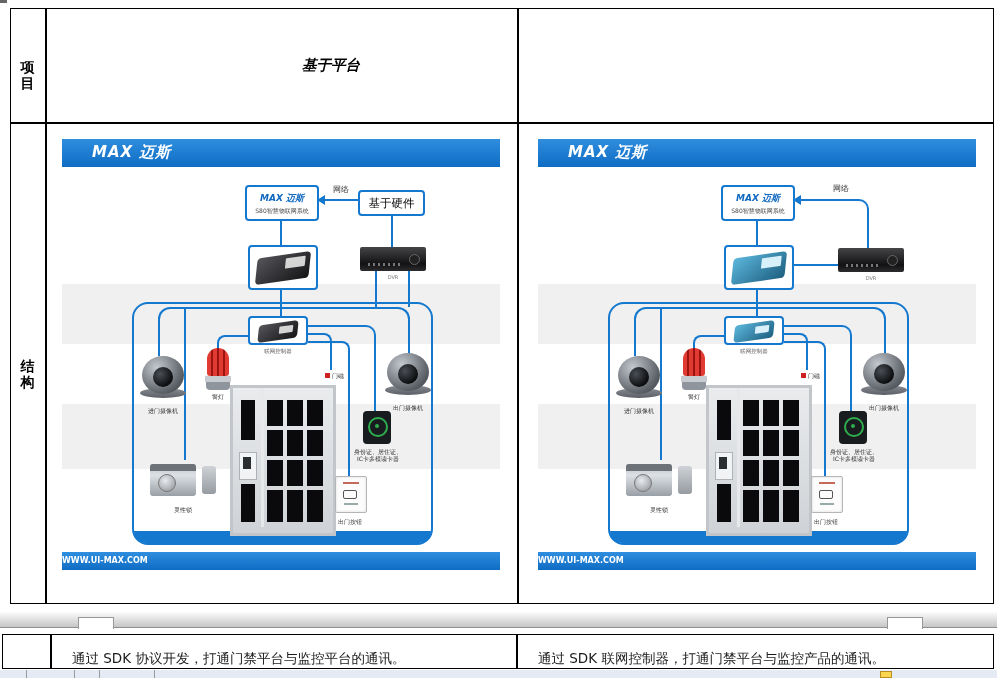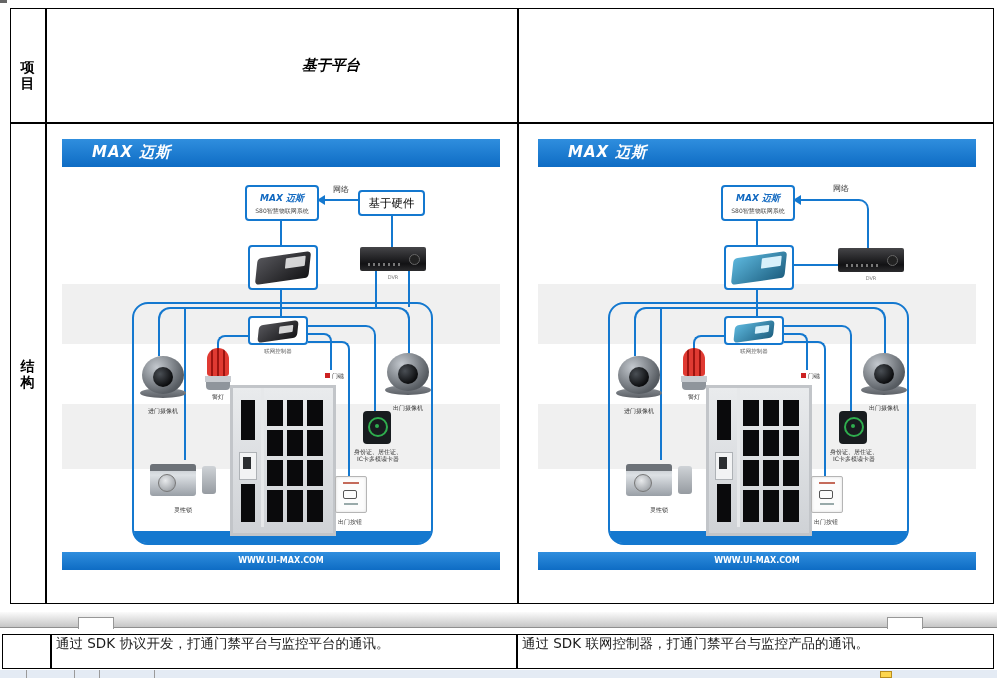--- a/index.html
+++ b/index.html
@@ -6,21 +6,21 @@
   #page{position:relative;width:997px;height:678px;background:#fff;overflow:hidden;
         font-family:"DejaVu Sans",sans-serif;}
   .a{position:absolute;box-sizing:border-box;}
   
   .tbl{border:1.6px solid #000;background:#fff;}
   .tline{background:#000;}
   .vtext{writing-mode:vertical-rl;text-orientation:upright;font-weight:bold;font-size:14px;
          letter-spacing:16px;color:#000;}
   .hdr-cell{display:flex;align-items:center;justify-content:center;font-weight:bold;
             font-size:14.5px;color:#000;}
-  .desc-cell{font-size:13.5px;color:#1a1a1a;display:flex;align-items:flex-start;padding-left:4px;}
+  .desc-cell{font-size:13.5px;color:#1a1a1a;display:flex;align-items:flex-end;padding-left:20px;}
   
   .dgm{position:absolute;width:438px;height:431px;background:#fff;overflow:hidden;}
   .stripe{position:absolute;left:0;width:438px;background:#f0f0f0;}
   .dg-hd{position:absolute;left:0;top:0;width:438px;height:28px;
          background:linear-gradient(180deg,#2f8ede,#0e6cc4);}
   .dg-logo{position:absolute;left:30px;top:4px;color:#fff;font-weight:bold;font-style:italic;
            font-size:15px;letter-spacing:1px;}
   .bx{position:absolute;background:#fff;border:2px solid #1478cf;border-radius:4px;box-sizing:border-box;}
   .vl{position:absolute;width:2px;background:#1478cf;}
   .hl{position:absolute;height:2px;background:#1478cf;}
@@ -78,21 +78,21 @@
   .lockside{position:absolute;width:14px;height:28px;border-radius:3px;
         background:linear-gradient(180deg,#cfd3d7,#969ba1);}
   .pushbtn{position:absolute;width:30px;height:35px;background:#fcfcfc;border:1px solid #b5b5b5;
         border-radius:2px;box-shadow:inset 0 0 3px #ddd;}
   .pushbtn .t1{position:absolute;left:7px;top:5px;width:16px;height:2px;background:#c46a5a;}
   .pushbtn .key{position:absolute;left:7px;top:13px;width:12px;height:7px;border:1px solid #555;
         border-radius:2px;}
   .pushbtn .t2{position:absolute;left:8px;top:26px;width:14px;height:2px;background:#9aa;}
   .dg-ft{position:absolute;left:0;top:413px;width:438px;height:18px;
         background:linear-gradient(180deg,#2f8ede,#0e6cc4);color:#fff;font-size:8px;
-        font-weight:bold;text-align:center;line-height:18px;box-sizing:border-box;}
+        font-weight:bold;text-align:left;line-height:18px;box-sizing:border-box;}
   .doormag{position:absolute;width:5px;height:5px;background:#c22;}
   
   .gap-grad{position:absolute;background:linear-gradient(180deg,#fbfbfb,#c6c6c6);}
   .gap-tab{position:absolute;width:34px;height:11px;background:#fff;border:1px solid #979797;border-bottom:none;}
   .strip-line{position:absolute;width:1px;background:#9a9a9a;}
 </style>
 </head>
 <body>
 
 <div id="page">

